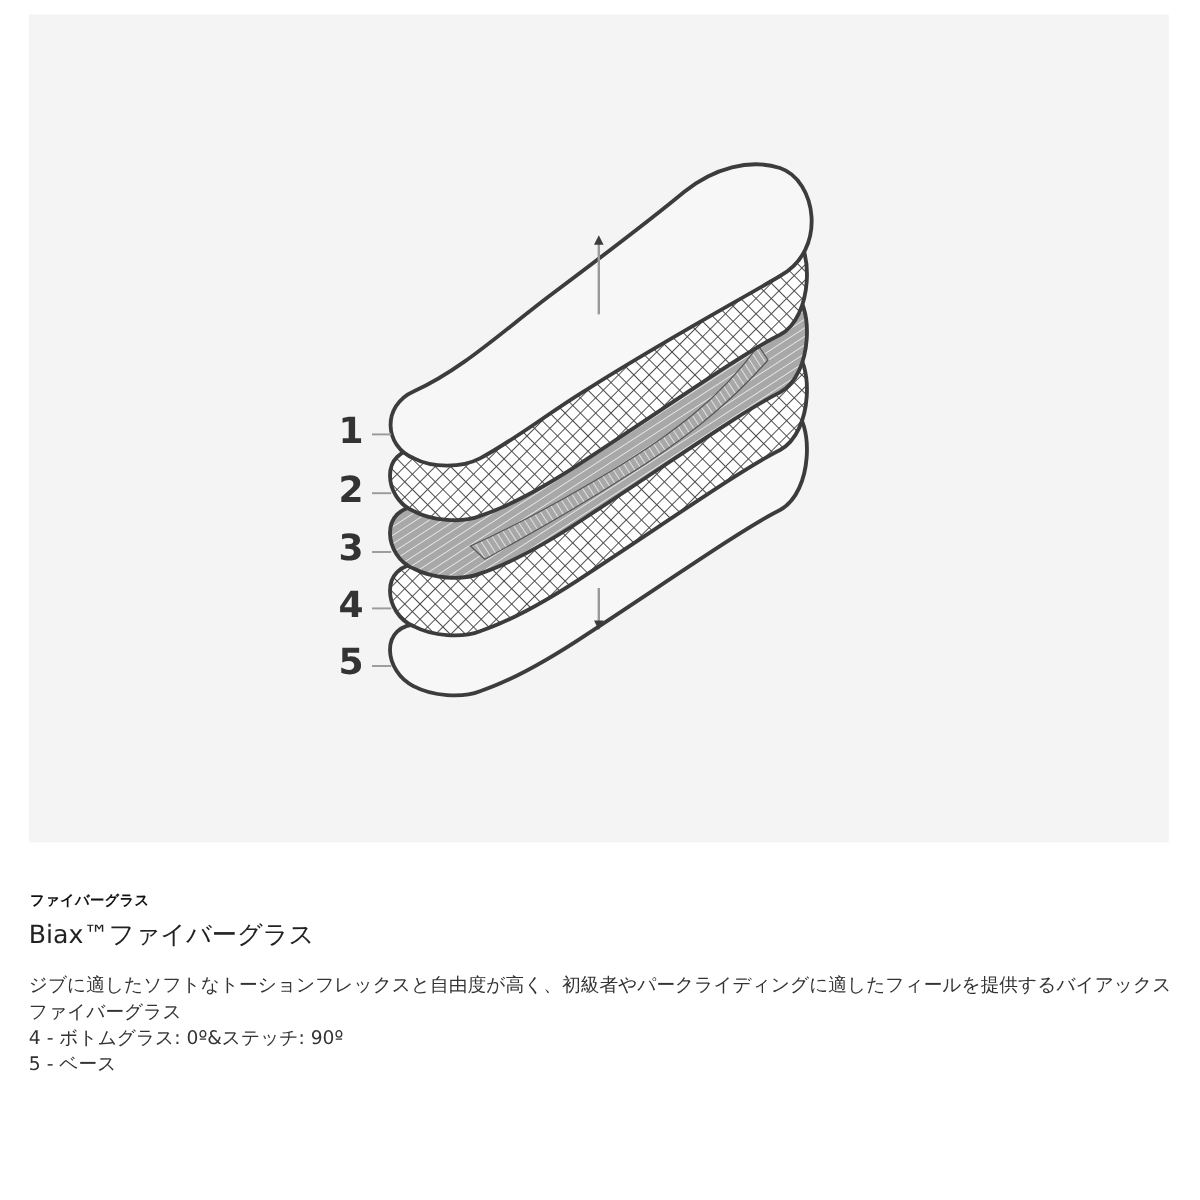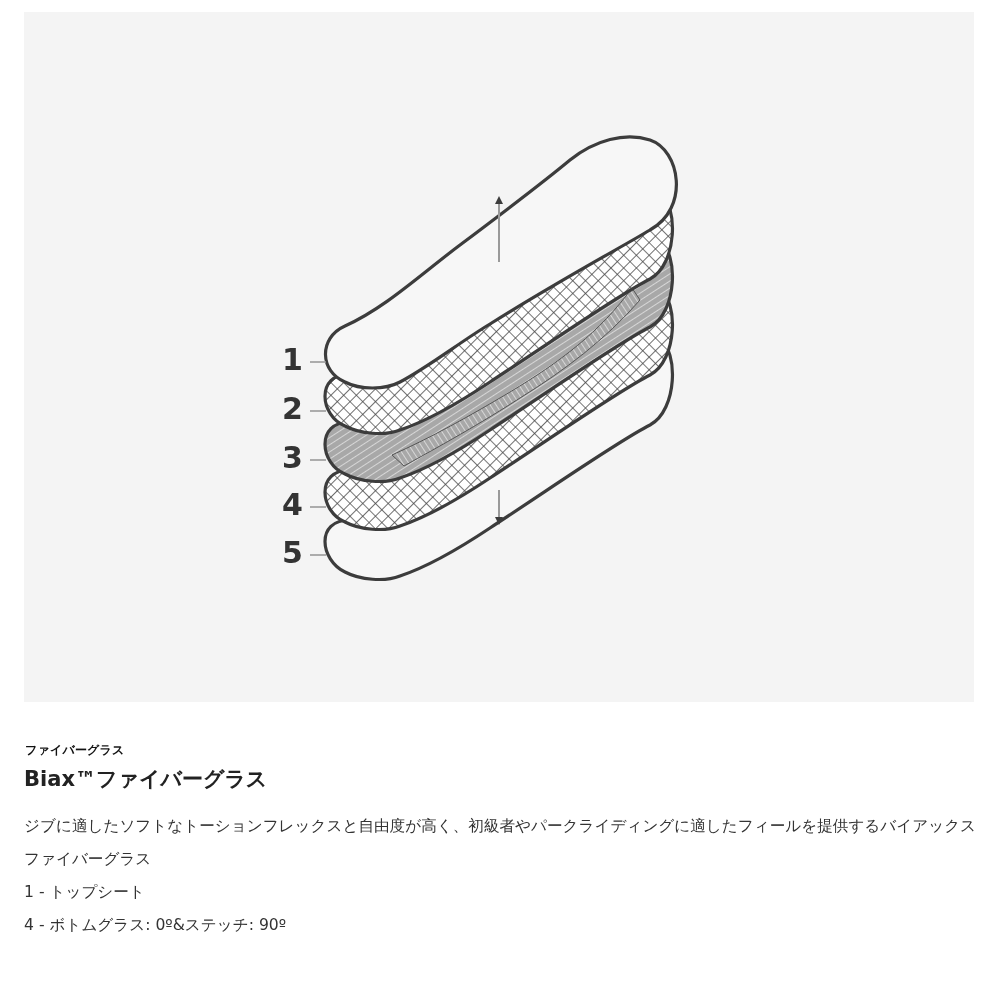--- a/index.html
+++ b/index.html
@@ -1,22 +1,22 @@
 <!DOCTYPE html>
 <html><head>
 <meta charset="utf-8">
 <style>
   html, body { margin: 0; padding: 0; background: #ffffff; }
   body { width: 1000px; height: 1000px; position: relative; overflow: hidden;
          font-family: "DejaVu Sans", "Liberation Sans", sans-serif; color: #222; }
   .panel { position: absolute; left: 24px; top: 12px; width: 950px; height: 690px; background: #f4f4f4; }
   .panel svg { position: absolute; left: 0; top: 0; }
   .eyebrow { position: absolute; left: 25px; top: 742px; font-size: 12px; font-weight: bold; color: #111; letter-spacing: 0.2px; }
-  .title { position: absolute; left: 24px; top: 765px; font-size: 21px; color: #222; font-weight: bold; }
-  .body { position: absolute; left: 24px; top: 810px; width: 960px; font-size: 15.6px; line-height: 33px; color: #333; }
+  .title { position: absolute; left: 24px; top: 765px; font-size: 21px; color: #222; }
+  .body { position: absolute; left: 24px; top: 810px; width: 960px; font-size: 15.6px; line-height: 22px; color: #333; }
   .body p { margin: 0; }
   .specs { list-style: none; margin: 0; padding: 0; }
   .specs li { margin: 0; }
 </style>
 </head>
 <body>
 
 <div class="panel">
   <svg width="950" height="690" viewBox="24 12 950 690" xmlns="http://www.w3.org/2000/svg">
     <defs>
@@ -69,16 +69,16 @@
   <div style="position:absolute;left:258px;top:475px;font-size:30px;font-weight:bold;color:#333;">4</div>
   <div style="position:absolute;left:258px;top:523px;font-size:30px;font-weight:bold;color:#333;">5</div>
 </div>
 
 <div class="eyebrow">ファイバーグラス</div>
 <div class="title">Biax™ファイバーグラス</div>
 
 <div class="body">
   <p>ジブに適したソフトなトーションフレックスと自由度が高く、初級者やパークライディングに適したフィールを提供するバイアックスファイバーグラス</p>
   <ul class="specs">
-    <li>1 - トップシート</li>
     <li>4 - ボトムグラス: 0º&amp;ステッチ: 90º</li>
+    <li>5 - ベース</li>
   </ul>
 </div>
 
 </body></html>

